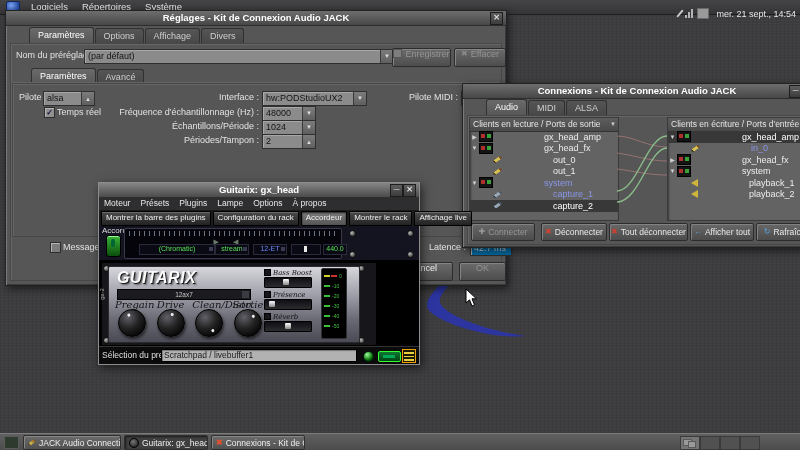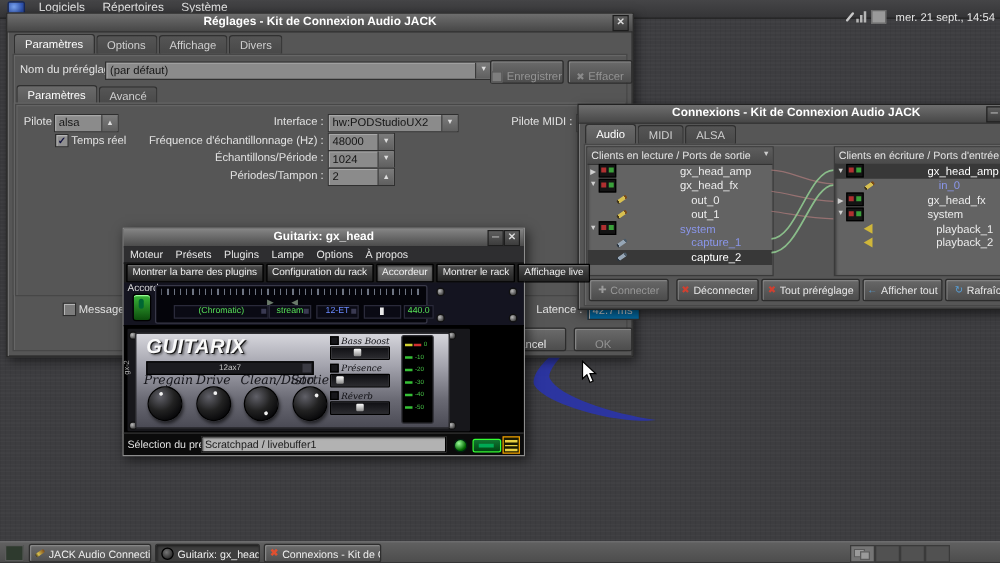--- a/index.html
+++ b/index.html
@@ -19,33 +19,33 @@
   .mb-bars i{display:block;width:2px;background:#b5b5b5;}
   .mb-tray{width:10px;height:9px;background:#9a9a9a;border:1px solid #6a6a6a;}
   #mb-clock{font-size:9px;color:#e8e8e8;padding-left:3px;}
   
   .window{position:absolute;background:#565656;border:1px solid #222;
     box-shadow:inset 1px 1px 0 #7b7b7b,inset -1px -1px 0 #3a3a3a,2px 3px 8px rgba(0,0,0,.55);}
   .titlebar{position:relative;height:14px;background:linear-gradient(#6e6e6e,#474747);border-bottom:1px solid #2e2e2e;
     color:#fff;font-weight:bold;font-size:9.5px;text-align:center;line-height:14px;}
   .tbtn{position:absolute;top:1px;width:11px;height:11px;background:linear-gradient(#5e5e5e,#3c3c3c);border:1px solid #1d1d1d;
     color:#ddd;font-size:8px;line-height:10px;text-align:center;}
-  .tabstrip{position:absolute;display:flex;align-items:flex-end;}
+  .tabstrip{position:absolute;display:flex;align-items:flex-end;margin-left:18px;}
   .tab{padding:2px 8px 2px;font-size:9px;color:#cfcfcf;background:linear-gradient(#555,#484848);
     border:1px solid #303030;border-bottom:none;border-radius:3px 3px 0 0;margin-right:1px;}
   .tab.active{background:linear-gradient(#6a6a6a,#585858);color:#fff;padding-bottom:3px;}
   .label{position:absolute;font-size:9px;color:#e2e2e2;line-height:13px;white-space:nowrap;}
   .r{text-align:right;}
   .combo{position:absolute;height:13px;background:#8b8b8b;border:1px solid #2f2f2f;box-shadow:inset 1px 1px 0 #a8a8a8;
     color:#151515;font-size:9px;line-height:12px;padding:0 3px;white-space:nowrap;overflow:hidden;}
   .combo .arr{position:absolute;right:0;top:0;bottom:0;width:12px;background:linear-gradient(#7c7c7c,#5f5f5f);
     border-left:1px solid #3a3a3a;color:#ddd;font-size:6px;text-align:center;line-height:12px;}
   .spin{font-size:5px;line-height:5px;padding-top:1px;}
   .btn{position:absolute;height:17px;background:linear-gradient(#6b6b6b,#4d4d4d);border:1px solid #2c2c2c;border-radius:2px;
-    color:#eee;font-size:9px;display:flex;align-items:flex-end;justify-content:center;gap:3px;box-shadow:inset 1px 1px 0 #858585;}
+    color:#eee;font-size:9px;display:flex;align-items:flex-start;justify-content:center;gap:3px;box-shadow:inset 1px 1px 0 #858585;}
   .btn.disabled{color:#949494;}
   .cb{position:absolute;width:9px;height:9px;background:#909090;border:1px solid #2d2d2d;box-shadow:inset 1px 1px 0 #b5b5b5;
     font-size:8px;line-height:9px;text-align:center;color:#101040;font-weight:bold;}
   .frame{position:absolute;border:1px solid #474747;box-shadow:inset 1px 1px 0 #646464, -1px -1px 0 #646464;}
   .inset{background:#636363;border:1px solid #3a3a3a;box-shadow:inset 1px 1px 2px rgba(0,0,0,.4);}
   
   .listhdr{position:absolute;height:13px;left:0;right:0;top:0;background:linear-gradient(#5d5d5d,#4a4a4a);
     border-bottom:1px solid #333;color:#e5e5e5;font-size:8.5px;line-height:13px;padding:0 3px;white-space:nowrap;overflow:hidden;}
   .tree{position:absolute;top:13px;left:0;right:0;bottom:0;overflow:hidden;}
   .trow{height:11.5px;display:flex;align-items:center;font-size:9px;color:#ececec;white-space:nowrap;}
@@ -366,21 +366,21 @@
         <div class="cbtn disabled" style="left: 8px; width: 62px; top: 139px;">
           <span class="cicon" style="color: rgb(154, 154, 154);">✚</span>
           <span>Connecter</span>
         </div>
         <div class="cbtn" style="left: 78px; width: 64px; top: 139px;">
           <span class="cicon" style="color: rgb(208, 64, 48);">✖</span>
           <span>Déconnecter</span>
         </div>
         <div class="cbtn" style="left: 146px; width: 77px; top: 139px;">
           <span class="cicon" style="color: rgb(208, 64, 48);">✖</span>
-          <span>Tout préréglage</span>
+          <span>Tout déconnecter</span>
         </div>
         <div class="cbtn" style="left: 227px; width: 62px; top: 139px;">
           <span class="cicon" style="color: rgb(88, 160, 216);">←</span>
           <span>Afficher tout</span>
         </div>
         <div class="cbtn" style="left: 293px; width: 60px; top: 139px;">
           <span class="cicon" style="color: rgb(88, 160, 216);">↻</span>
           <span>Rafraîchir</span>
         </div>
       </div>

